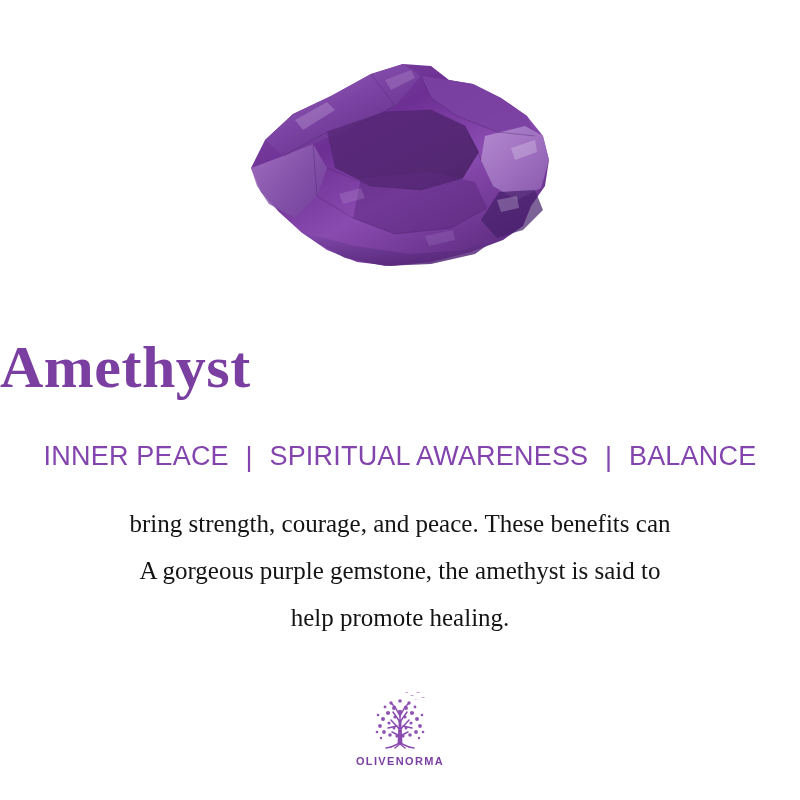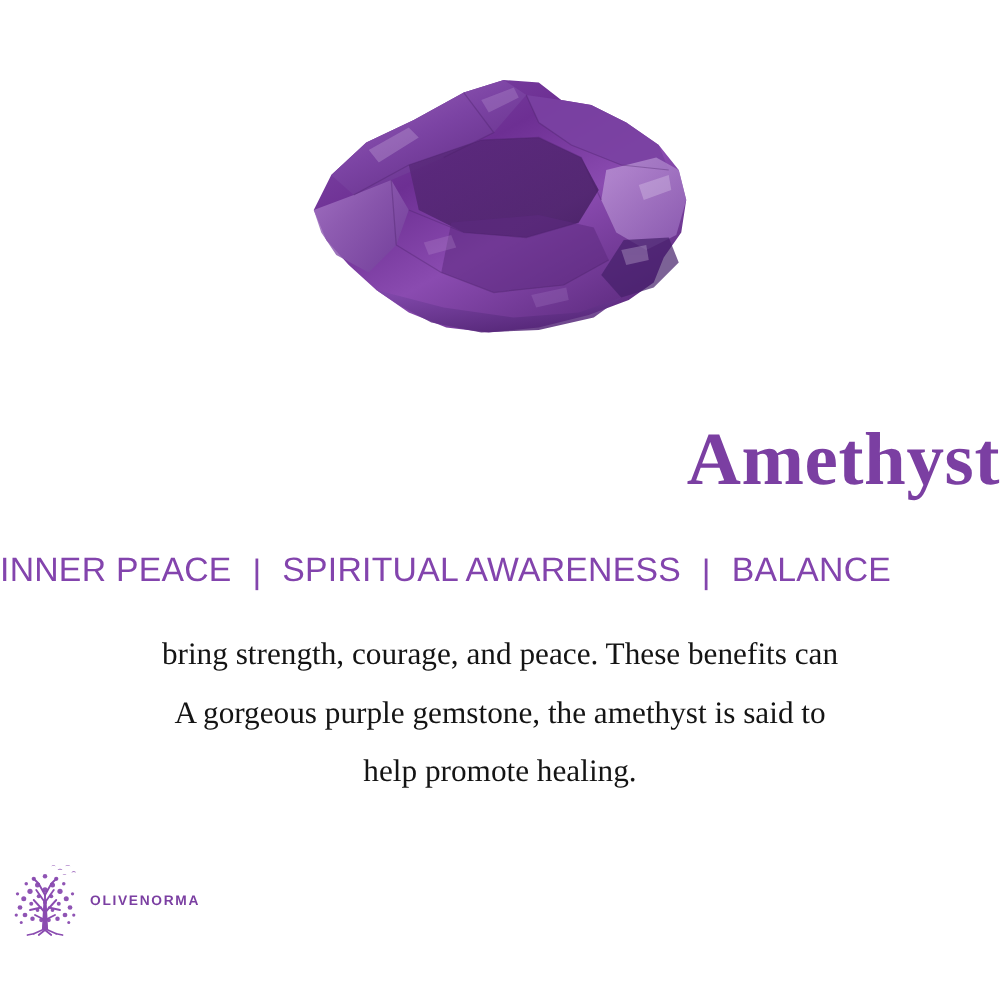--- a/index.html
+++ b/index.html
@@ -34,36 +34,36 @@
     justify-content: center;
   }
   .gem-svg { display: block; }
 
   
   .title {
     position: absolute;
     top: 336px;
     left: 0;
     width: 800px;
-    text-align: right;
+    text-align: left;
     font-family: "Liberation Serif", serif;
     font-size: 60px;
     font-weight: 700;
     letter-spacing: 0.5px;
     color: #7b3fa2;
     line-height: 1.05;
   }
 
   
   .subtitle {
     position: absolute;
     top: 441px;
     left: 0;
     width: 800px;
-    text-align: left;
+    text-align: center;
     font-family: "Liberation Sans", sans-serif;
     font-size: 27px;
     font-weight: 400;
     letter-spacing: 0.2px;
     color: #8344ad;
     white-space: nowrap;
   }
   .subtitle .kw { display: inline; }
   .subtitle .sep {
     display: inline-block;
@@ -87,20 +87,21 @@
   }
   .body-copy .bline { display: block; }
 
   
   .logo {
     position: absolute;
     top: 686px;
     left: 0;
     width: 800px;
     display: flex;
+    flex-direction: column;
     align-items: center;
   }
   .logo-mark { display: block; }
   .logo-word {
     margin-top: 3px;
     font-family: "Liberation Sans", sans-serif;
     font-size: 11px;
     font-weight: 700;
     letter-spacing: 1.35px;
     color: #7b3fa2;

